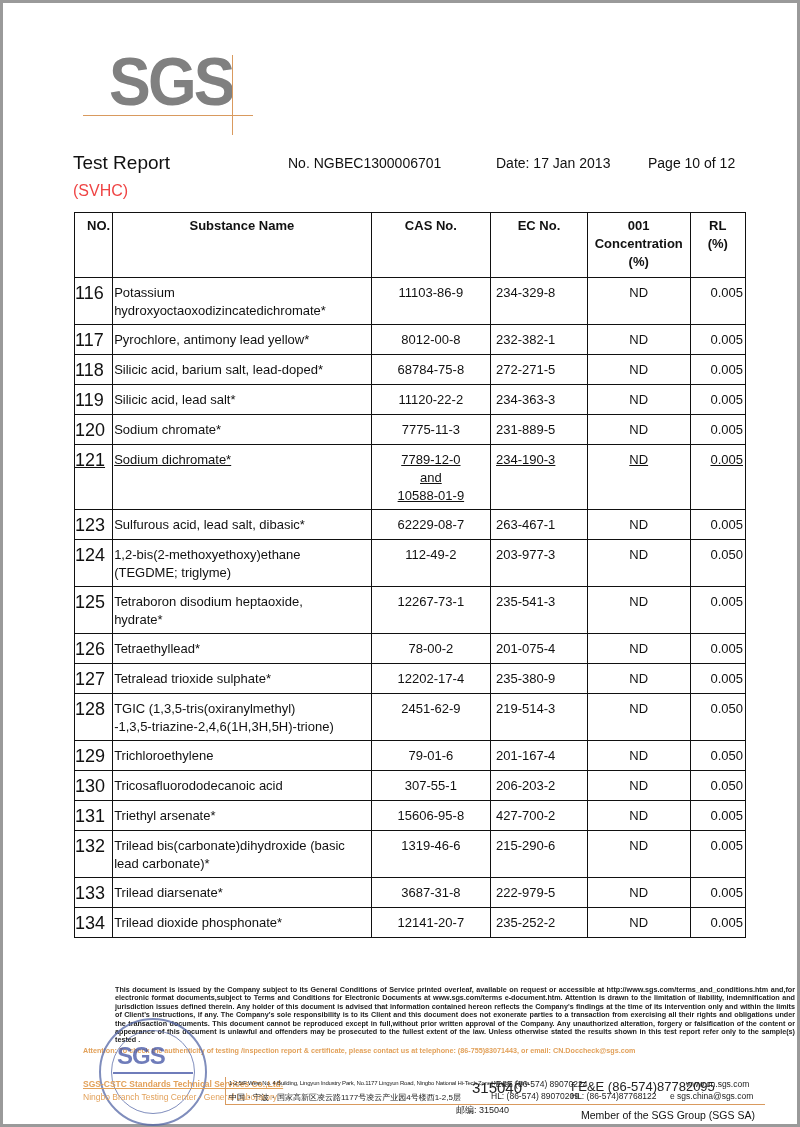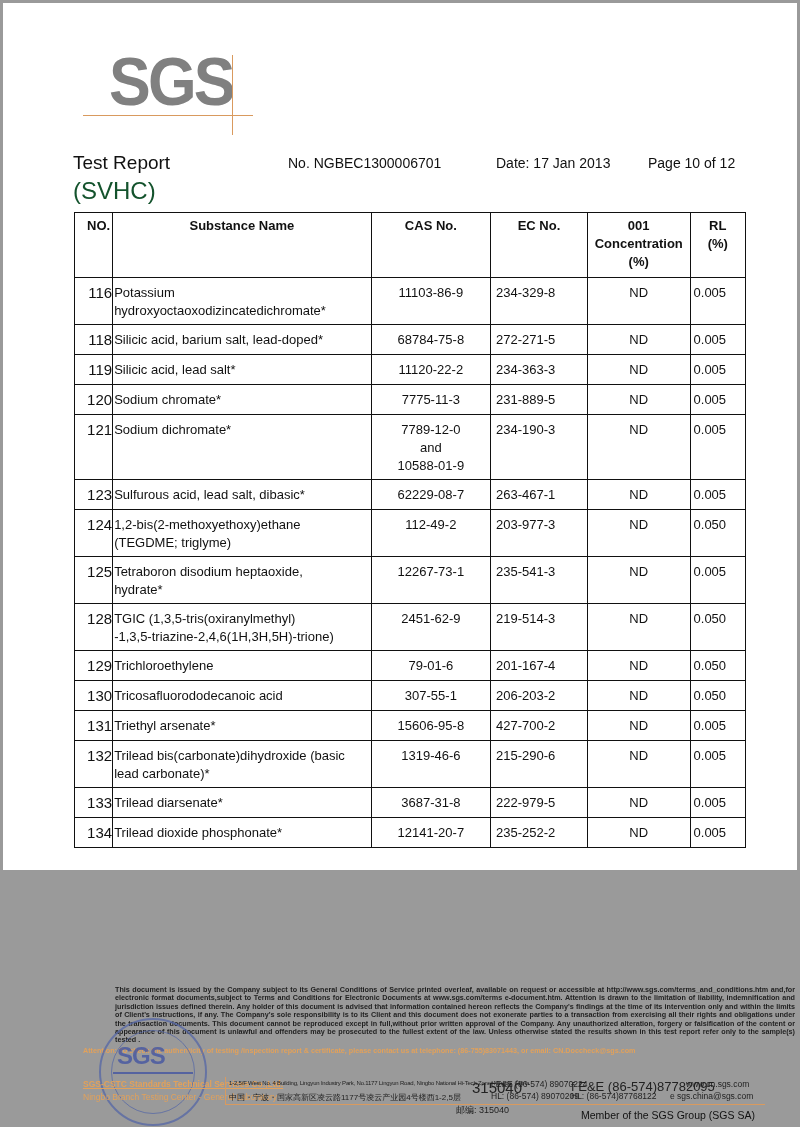--- a/index.html
+++ b/index.html
@@ -1,56 +1,56 @@
 <!DOCTYPE html>
 <html><head>
   <meta charset="utf-8">
   <style>
     * { box-sizing: border-box; margin: 0; padding: 0; }
     html, body { width: 800px; height: 1127px; background: #9a9a9a; overflow: hidden; }
     body { font-family: "Liberation Sans", sans-serif; color: #111; position: relative; }
     .page {
-      position: absolute; left: 3px; top: 3px; width: 794px; height: 867px;
+      position: absolute; left: 3px; top: 3px; width: 794px; height: 1121px;
       background: #ffffff;
     }
     
     .logo { position: absolute; left: 70px; top: 42px; width: 180px; height: 75px; }
     .logo-text {
       position: absolute; left: 36px; top: 0; font-family: "Liberation Sans", sans-serif;
       font-weight: bold; font-size: 68px; letter-spacing: -3px; color: #808080;
       line-height: 72px; transform: scaleX(0.92); transform-origin: left top;
     }
     .logo-hline { position: absolute; left: 10px; top: 70px; width: 170px; height: 1px; background: #d99a5e; }
     .logo-vline { position: absolute; left: 159px; top: 10px; width: 1px; height: 80px; background: #d99a5e; }
 
     
     .hdr-title { position: absolute; left: 70px; top: 146px; font-size: 19px; line-height: 28px; color: #111; }
-    .hdr-sub { position: absolute; left: 70px; top: 174px; font-size: 24px; line-height: 28px; color: #14532d; }
+    .hdr-sub { position: absolute; left: 70px; top: 174px; font-size: 16px; line-height: 28px; color: #ef4444; }
     .hdr-no { position: absolute; left: 285px; top: 152px; font-size: 14px; }
     .hdr-date { position: absolute; left: 493px; top: 152px; font-size: 14px; }
     .hdr-page { position: absolute; left: 645px; top: 152px; font-size: 14px; }
 
     
     table.report {
       position: absolute; left: 71px; top: 209px; width: 672px;
       border-collapse: collapse; font-size: 13px; line-height: 18px;
     }
     table.report th, table.report td { border: 1.5px solid #111; vertical-align: top; }
     table.report th { font-weight: bold; text-align: center; padding: 4px 2px 6px 2px; height: 58px; }
     table.report th.c-no { text-align: right; padding-left: 12px; }
-    td.c-no { text-align: right; padding: 6px 0 4px 0; width: 32px; font-size: 15px; }
+    td.c-no { padding: 6px 0 4px 0; width: 32px; font-size: 18px; }
     td.c-name { padding: 6px 2px 4px 1px; width: 260px; }
     td.c-cas { text-align: center; padding: 6px 2px 4px 2px; width: 122px; }
     td.c-ec { padding: 6px 2px 4px 5px; width: 99px; }
     td.c-conc { text-align: center; padding: 6px 2px 4px 2px; width: 103px; }
-    td.c-rl { padding: 6px 2px 4px 3px; width: 56px; }
+    td.c-rl { padding: 6px 2px 4px 3px; width: 56px; text-align: right; }
     th.c-rl { text-align: left; padding-left: 10px; }
     .row-single td { height: 30px; }
     .row-double td { height: 46px; }
-    .row-triple td { height: 64px; }
+    .row-triple td { height: 64px; text-decoration: underline; }
     .cas-line { display: block; }
 
     
     .disclaimer {
       position: absolute; left: 80px; top: 983px; width: 680px;
       font-size: 7.2px; line-height: 8.4px; font-weight: bold; color: #222; text-align: justify; margin-left: 32px;
     }
     .attention {
       position: absolute; left: 80px; top: 1044px; width: 680px;
       font-size: 7.2px; line-height: 8px; font-weight: bold; color: #e2a15a;
@@ -125,20 +125,28 @@
         <td class="c-name">
             <span class="cas-line">Potassium</span>
             <span class="cas-line">hydroxyoctaoxodizincatedichromate*</span>
           </td>
         <td class="c-cas">11103-86-9</td>
         <td class="c-ec">234-329-8</td>
         <td class="c-conc">ND</td>
         <td class="c-rl">0.005</td>
       </tr>
       <tr class="row-single">
+        <td class="c-no">117</td>
+        <td class="c-name">Pyrochlore, antimony lead yellow*</td>
+        <td class="c-cas">8012-00-8</td>
+        <td class="c-ec">232-382-1</td>
+        <td class="c-conc">ND</td>
+        <td class="c-rl">0.005</td>
+      </tr>
+      <tr class="row-single">
         <td class="c-no">118</td>
         <td class="c-name">Silicic acid, barium salt, lead-doped*</td>
         <td class="c-cas">68784-75-8</td>
         <td class="c-ec">272-271-5</td>
         <td class="c-conc">ND</td>
         <td class="c-rl">0.005</td>
       </tr>
       <tr class="row-single">
         <td class="c-no">119</td>
         <td class="c-name">Silicic acid, lead salt*</td>
@@ -187,20 +195,36 @@
         <td class="c-rl">0.050</td>
       </tr>
       <tr class="row-double">
         <td class="c-no">125</td>
         <td class="c-name">
             <span class="cas-line">Tetraboron disodium heptaoxide,</span>
             <span class="cas-line">hydrate*</span>
           </td>
         <td class="c-cas">12267-73-1</td>
         <td class="c-ec">235-541-3</td>
+        <td class="c-conc">ND</td>
+        <td class="c-rl">0.005</td>
+      </tr>
+      <tr class="row-single">
+        <td class="c-no">126</td>
+        <td class="c-name">Tetraethyllead*</td>
+        <td class="c-cas">78-00-2</td>
+        <td class="c-ec">201-075-4</td>
+        <td class="c-conc">ND</td>
+        <td class="c-rl">0.005</td>
+      </tr>
+      <tr class="row-single">
+        <td class="c-no">127</td>
+        <td class="c-name">Tetralead trioxide sulphate*</td>
+        <td class="c-cas">12202-17-4</td>
+        <td class="c-ec">235-380-9</td>
         <td class="c-conc">ND</td>
         <td class="c-rl">0.005</td>
       </tr>
       <tr class="row-double">
         <td class="c-no">128</td>
         <td class="c-name">
             <span class="cas-line">TGIC (1,3,5-tris(oxiranylmethyl)</span>
             <span class="cas-line">-1,3,5-triazine-2,4,6(1H,3H,5H)-trione)</span>
           </td>
         <td class="c-cas">2451-62-9</td>

